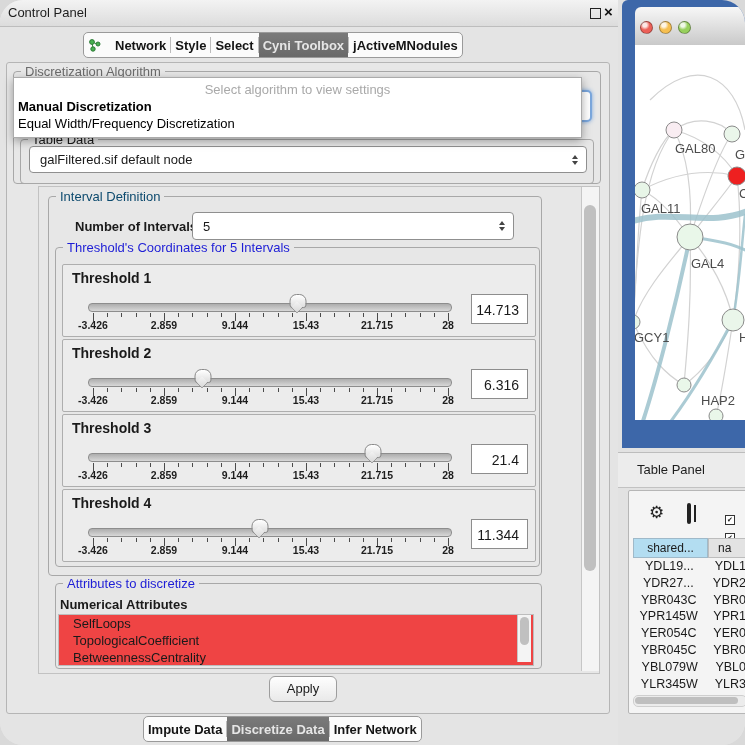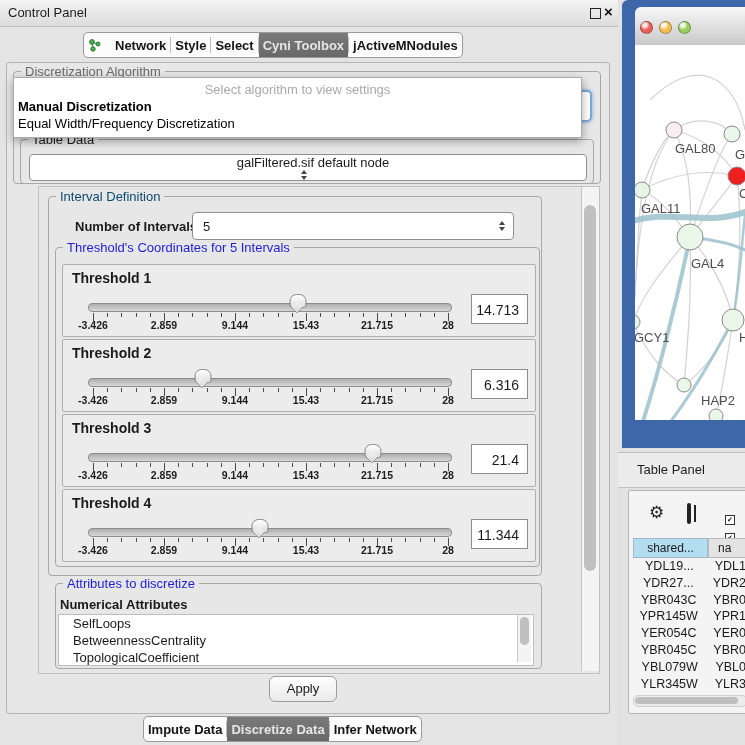--- a/index.html
+++ b/index.html
@@ -1,17 +1,17 @@
 <!DOCTYPE html>
 <html><head>
 <meta charset="utf-8">
 <style>
   html,body{margin:0;padding:0;background:#d9d9d9;}
   #root{position:relative;width:745px;height:745px;overflow:hidden;
-        font-family:"Liberation Sans",sans-serif;background:#e6e6e6;color:#1a1a1a;}
+        font-family:"Liberation Sans",sans-serif;background:#e6e6e6;color:#1a1a1a;border-radius:23px;}
   .abs{position:absolute;}
   
   #left{position:absolute;left:0;top:0;width:618px;height:745px;background:#e4e4e4;}
   #titlebar{position:absolute;left:0;top:0;width:618px;height:26px;
             background:linear-gradient(#f3f3f3,#dcdcdc);border-bottom:1px solid #bdbdbd;}
   #titlebar .t{position:absolute;left:8px;top:5px;font-size:13px;color:#1c1c1c;}
   .float-btn{position:absolute;top:8px;width:9px;height:9px;border:1.5px solid #222;background:transparent;}
   .close-btn{position:absolute;top:3px;font-size:15px;font-weight:bold;color:#111;line-height:18px;}
   
   .tabbar{position:absolute;display:flex;align-items:stretch;background:#fbfbfb;
@@ -58,21 +58,21 @@
   .sthumb{position:absolute;top:29px;width:15px;height:12px;transform:translateX(-50%);
           background:linear-gradient(#ffffff,#dedede);border:1px solid #8a8a8a;
           border-radius:7px 7px 3px 3px;z-index:3;}
   .sthumb::after{content:"";position:absolute;left:2px;top:8px;width:8px;height:8px;
           background:linear-gradient(135deg,#f4f4f4,#d8d8d8);border:1px solid #8a8a8a;
           border-top:none;border-left:none;transform:rotate(45deg);border-radius:1px;}
   .vbox{position:absolute;left:408px;top:29px;width:57px;height:30px;background:#fff;
         border:1px solid #8d8d8d;font-size:14px;text-align:right;line-height:30px;
         padding-right:8px;box-sizing:border-box;}
   
-  #attrlist{position:absolute;left:58px;top:614px;width:474px;height:50px;background:#ffffff;
+  #attrlist{position:absolute;left:58px;top:614px;width:474px;height:50px;background:#ef4444;
             border:1px solid #bdbdbd;overflow:hidden;font-size:13px;}
   #attrlist .li{padding:1px 0 1px 14px;height:15px;}
   
   #applybtn{position:absolute;left:269px;top:676px;width:66px;height:24px;
             background:linear-gradient(#fefefe,#e9e9e9);border:1px solid #9d9d9d;border-radius:6px;
             font-size:13px;text-align:center;line-height:23px;}
   
   #right{position:absolute;left:618px;top:0;width:127px;height:745px;background:#e2e2e2;}
   #netwin{position:absolute;left:4px;top:0;width:123px;height:448px;background:#3d67a9;
           border-top-left-radius:6px;}
@@ -148,21 +148,21 @@
 
     <div id="outerpanel"></div>
 
     <div class="group" style="left:13px;top:71px;width:586px;height:111px;">
       <span class="gtitle" style="color:#6b6b6b;">Discretization Algorithm</span>
     </div>
     <div id="focuscombo"></div>
 
     <div class="group" style="left:20px;top:139px;width:572px;height:43px;">
       <span class="gtitle">Table Data</span>
-      <div class="combo" style="left:8px;top:14px;width:556px;height:25px;flex-direction:column;">
+      <div class="combo" style="left:8px;top:6px;width:556px;height:25px;">
         <span class="val">galFiltered.sif default node</span>
         <span class="spin">
             <span class="arr-up"></span>
             <span class="arr-dn"></span>
           </span>
       </div>
     </div>
 
     <div id="popup">
       <div class="hint">Select algorithm to view settings</div>
@@ -344,22 +344,22 @@
           <div class="vbox">11.344</div>
         </div>
       </div>
 
     <div class="group" style="left:55px;top:583px;width:485px;height:84px;">
       <span class="gtitle" id="attrtitle" style="color: rgb(29, 29, 214);">Attributes to discretize</span>
     </div>
     <span class="abs" style="left:60px;top:597px;font-size:13px;font-weight:bold;">Numerical Attributes</span>
     <div id="attrlist">
         <div class="li">SelfLoops</div>
+        <div class="li">TopologicalCoefficient</div>
         <div class="li">BetweennessCentrality</div>
-        <div class="li">TopologicalCoefficient</div>
       </div>
     <div class="vscroll" style="left:517px;top:615px;width:13px;height:47px;">
       <div class="vthumb" style="left:1.5px;top:2px;width:9px;height:28px;"></div>
     </div>
 
     <div id="applybtn">Apply</div>
 
     <div class="tabbar" style="left:143px;top:716px;" id="bottomtabs">
         <span class="tab">
           <span>Impute Data</span>

